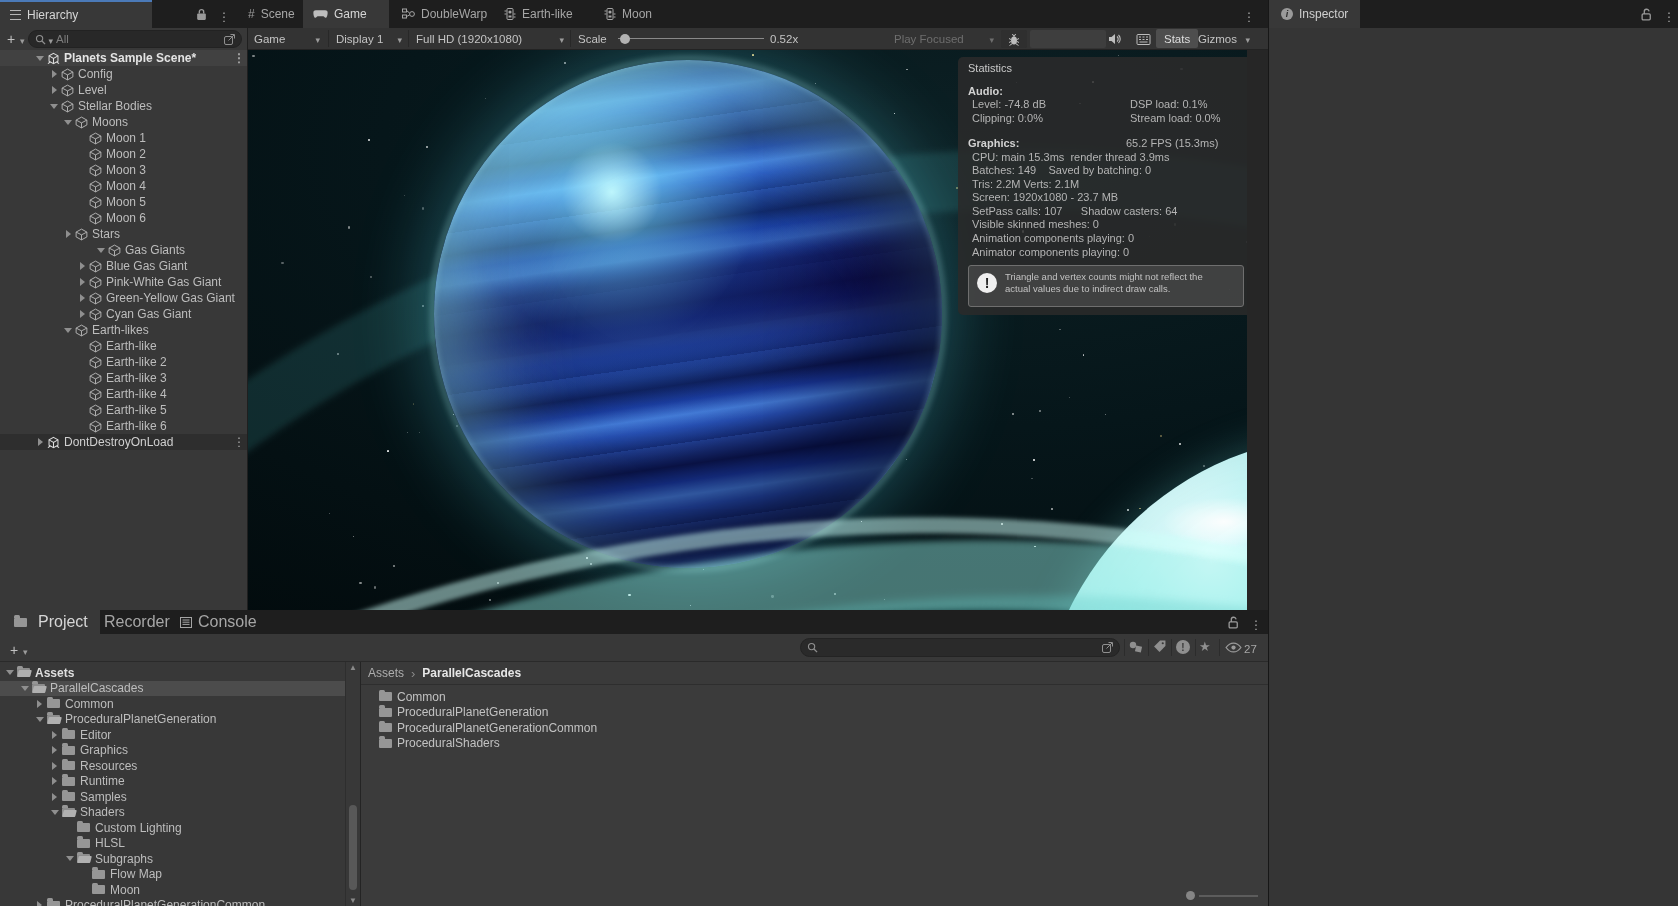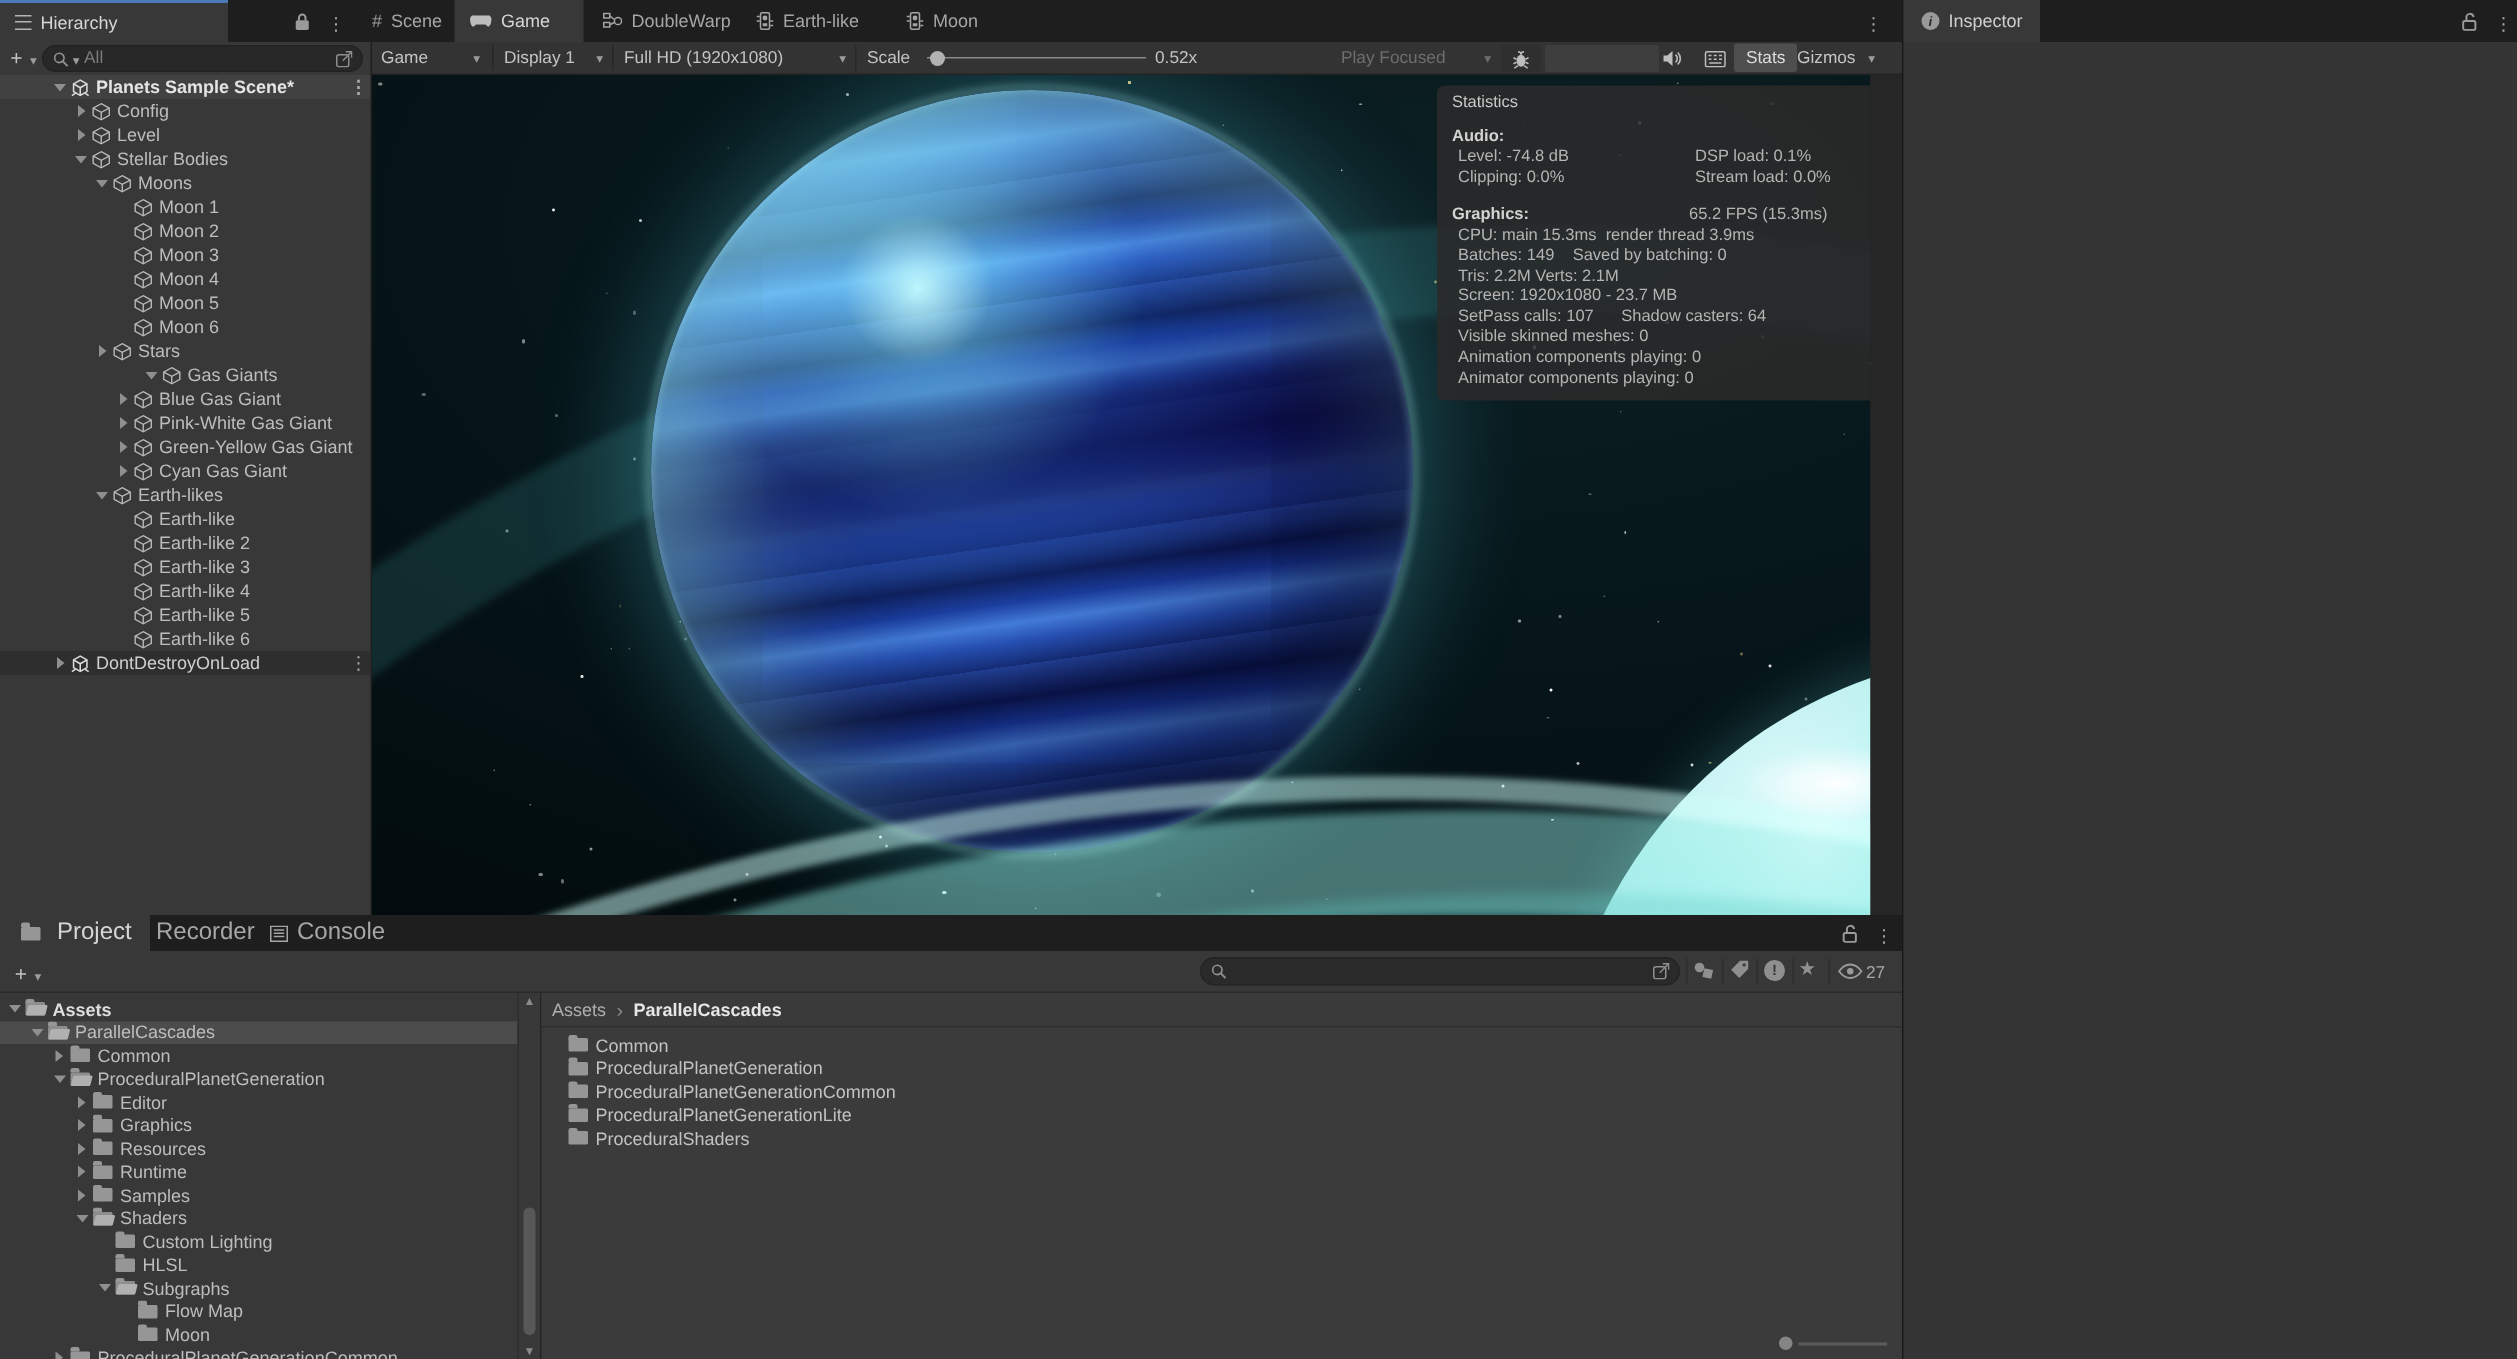--- a/index.html
+++ b/index.html
@@ -741,20 +741,24 @@
       <div id="stats-lines">
           <div class="s-line">CPU: main 15.3ms  render thread 3.9ms</div>
           <div class="s-line">Batches: 149    Saved by batching: 0</div>
           <div class="s-line">Tris: 2.2M Verts: 2.1M</div>
           <div class="s-line">Screen: 1920x1080 - 23.7 MB</div>
           <div class="s-line">SetPass calls: 107      Shadow casters: 64</div>
           <div class="s-line">Visible skinned meshes: 0</div>
           <div class="s-line">Animation components playing: 0</div>
           <div class="s-line">Animator components playing: 0</div>
         </div>
+      <div id="stats-warning">
+        <div id="warn-icon"></div>
+        <div id="warn-text">Triangle and vertex counts might not reflect the actual values due to indirect draw calls.</div>
+      </div>
     </div>
   </div>
   <div id="game-right-gap"></div>
 
   <div id="project">
     <div id="proj-tabs">
       <div class="ptab active" id="ptab-project">
         <span class="fld"></span>
         <span>Project</span>
       </div>
@@ -933,24 +937,20 @@
             <div class="f-row">
               <span class="fld"></span>
               <span class="lbl">ProceduralPlanetGeneration</span>
             </div>
             <div class="f-row">
               <span class="fld"></span>
               <span class="lbl">ProceduralPlanetGenerationCommon</span>
             </div>
             <div class="f-row">
               <span class="fld"></span>
-              <span class="lbl">ProceduralPlanetGenerationLite</span>
-            </div>
-            <div class="f-row">
-              <span class="fld"></span>
               <span class="lbl">ProceduralShaders</span>
             </div>
           </div>
         <div id="size-slider">
           <span class="dot"></span>
           <span class="track"></span>
         </div>
       </div>
     </div>
   </div>

